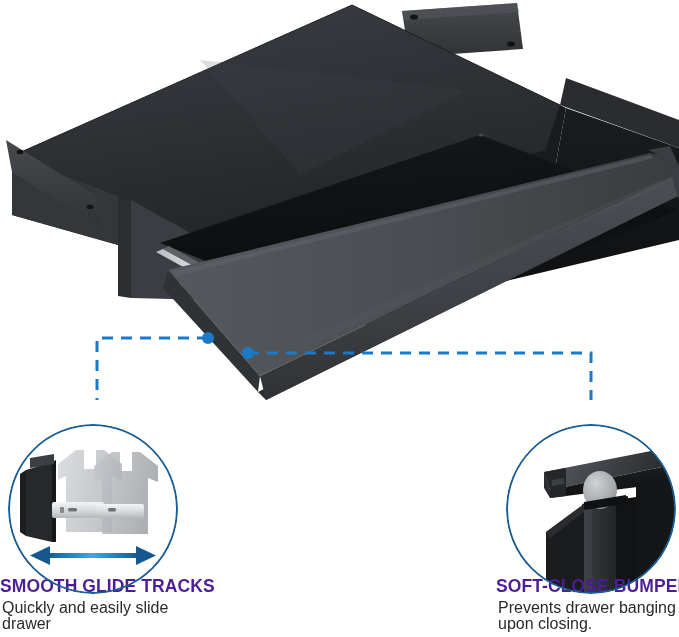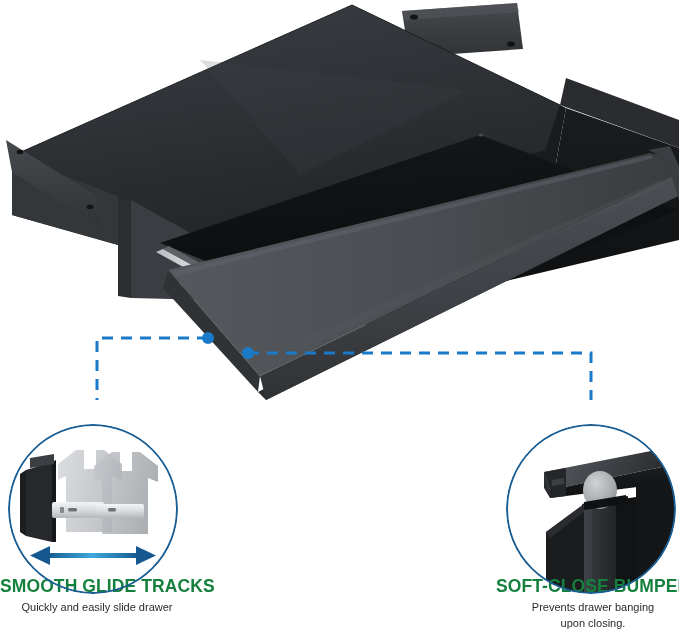--- a/index.html
+++ b/index.html
@@ -32,28 +32,27 @@
     pointer-events:none;
     z-index:5;
   }
   .callout-title {
     position:absolute;
     width:100%;
     text-align:center;
     font-weight:bold;
     font-size:17.5px;
     letter-spacing:0.1px;
-    color:#15803d;
+    color:#4c1d95;
     white-space:nowrap;
   }
   .callout-sub {
     position:absolute;
     width:100%;
-    text-align:center;
-    font-size:11px;
+    font-size:16px;
     line-height:15.5px;
     color:#2b2b2b;
   }
   .callout-sub span { display:block; }
 </style>
 </head>
 <body>
 
 <div id="stage">
 

